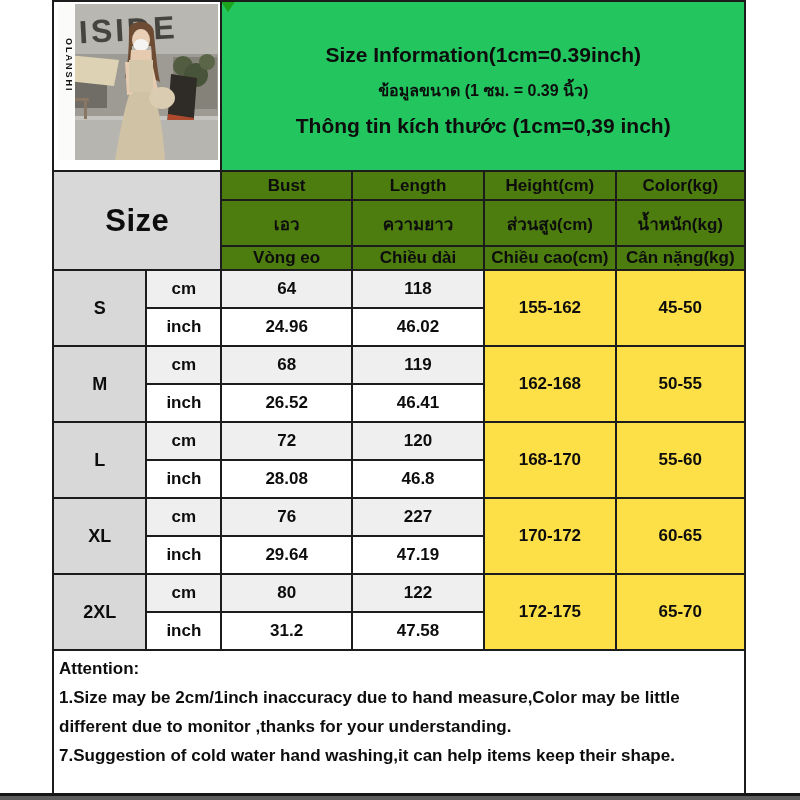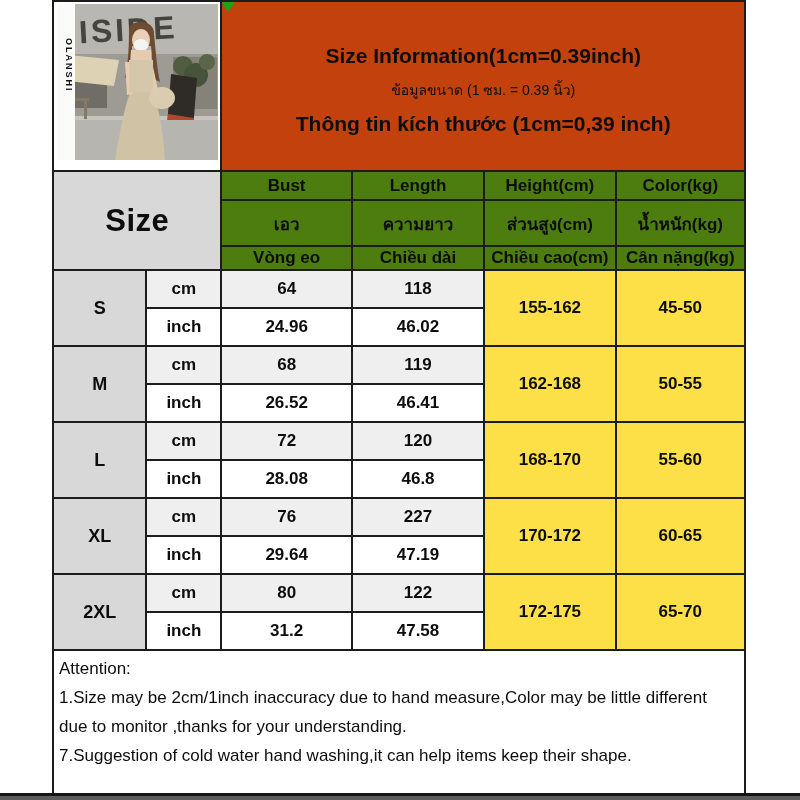--- a/index.html
+++ b/index.html
@@ -8,26 +8,26 @@
   table.sheet{position:absolute;left:52px;top:0;width:694px;border-collapse:collapse;table-layout:fixed;}
   td{border:2px solid #1c1c1c;text-align:center;vertical-align:middle;padding:0;overflow:hidden;}
   .hdr{background:#4d7c0f;font-weight:bold;font-size:17px;}
   .size-big{background:#d8d8d8;font-weight:bold;font-size:31px;letter-spacing:0.5px;}
   .sizecell{background:#d8d8d8;font-weight:bold;font-size:18px;}
   .cmbg{background:#f0efef;}
   .whitebg{background:#ffffff;}
   .rangebg{background:#fde047;}
   .unit,.val,.range{font-weight:bold;font-size:17px;margin-left:15px;}
   .photocell{background:#ffffff;position:relative;}
-  .titlecell{background:#c2410c;position:relative;vertical-align:middle;}
+  .titlecell{background:#22c55e;position:relative;vertical-align:middle;}
   .titlewrap{display:flex;flex-direction:column;align-items:center;justify-content:center;gap:11px;height:100%;padding-top:8px;}
   .t-en,.t-vi{font-weight:bold;font-size:21px;}
-  .t-th{font-weight:normal;font-size:14px;}
+  .t-th{font-weight:bold;font-size:16px;}
   .marker{position:absolute;left:-2px;top:-2px;}
-  .attn{background:#ffffff;text-align:left;vertical-align:top;font-size:17px;font-weight:normal;
+  .attn{background:#ffffff;text-align:left;vertical-align:top;font-size:17px;font-weight:bold;
         padding:3px 6px 0 5px;line-height:29px;margin-left:44px;}
   .brand-vert{position:absolute;left:4px;top:36px;width:16px;writing-mode:vertical-rl;
         font-size:9px;font-weight:bold;letter-spacing:2px;color:#141414;}
   .bottom-bar{position:absolute;left:0;top:793px;width:800px;height:7px;
         background:#5d5d5d;border-top:3px solid #151515;box-sizing:border-box;}
 </style>
 </head>
 <body>
 
 <div class="page">

